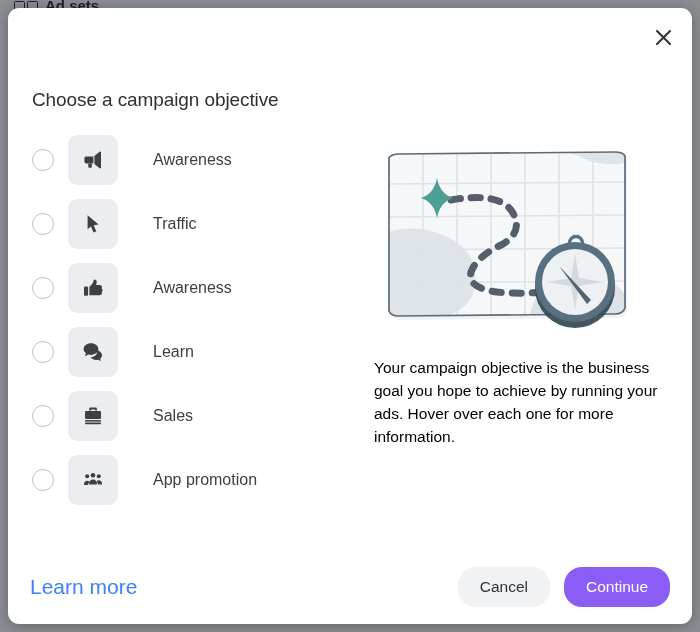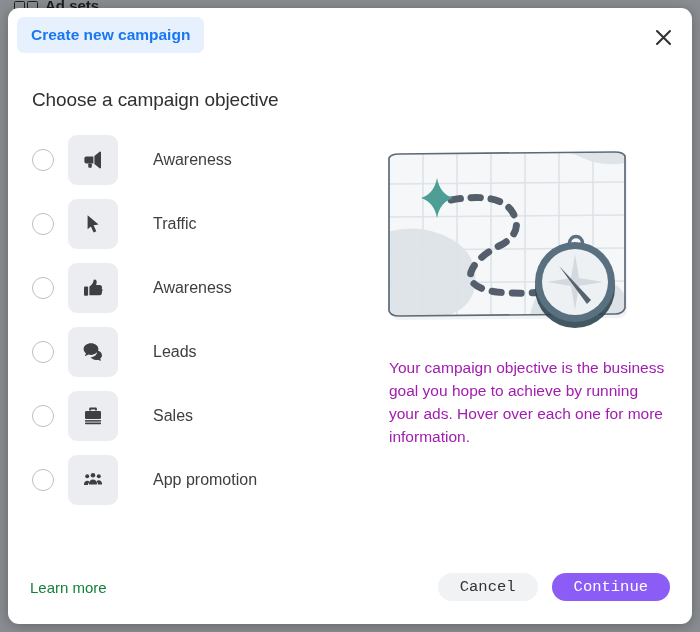--- a/index.html
+++ b/index.html
@@ -155,55 +155,55 @@
     font-size: 16px;
     color: #3c4043;
   }
 
   
   #illustration {
     display: block;
     margin: 4px auto 0;
   }
   #objective-description {
-    margin: 20px 2px 0 19px;
+    margin: 20px 2px 0 4px;
     font-size: 15.5px;
     line-height: 23px;
-    color: #a21caf;
+    color: #000000;
     max-width: 300px;
   }
 
   
   .modal-footer {
     flex: none;
     height: 74px;
     display: flex;
     align-items: center;
     padding: 0 22px;
     box-sizing: border-box;
   }
   #learn-more {
-    color: #15803d;
-    font-size: 15px;
+    color: #3b82f6;
+    font-size: 21px;
     text-decoration: none;
     cursor: pointer;
     text-align: right;
   }
   .footer-actions {
     margin-left: auto;
     display: flex;
     gap: 14px;
   }
   .btn {
     border: 0;
     border-radius: 18px;
-    font-family: Liberation Mono, monospace;
+    font-family: Liberation Sans, sans-serif;
     font-size: 15.5px;
     font-weight: 400;
-    height: 28px;
+    height: 40px;
     padding: 0 22px;
     cursor: pointer;
   }
   #cancel-button {
     background: #f1f2f4;
     color: #303234;
   }
   #continue-button {
     background: #8b5cf6;
     color: #ffffff;
@@ -219,21 +219,20 @@
         <i></i>
         <i></i>
       </span>
     <span>Ad sets</span>
   </div>
 </div>
 
 <div id="modal">
 
   <div class="modal-header">
-    <div id="create-pill">Create new campaign</div>
     <button id="close-btn">
       <svg width="17" height="17" viewBox="0 0 17 17">
         <path d="M2 2 L15 15 M15 2 L2 15" stroke="#303234" stroke-width="2.1" stroke-linecap="round"></path>
       </svg>
     </button>
   </div>
 
   <div class="modal-body">
     <h2 id="objective-title">Choose a campaign objective</h2>
 
@@ -275,21 +274,21 @@
         </div>
 
         <div class="option-row">
           <span class="radio"></span>
           <span class="icon-tile">
             <svg width="24" height="24" viewBox="0 0 24 24">
               <path d="M10 3.2c4.1 0 7.4 2.6 7.4 5.9 0 3.2-3.3 5.8-7.4 5.8-.9 0-1.7-.1-2.5-.3l-3.6 1.7 1-3c-1.4-1.1-2.3-2.6-2.3-4.2 0-3.3 3.3-5.9 7.4-5.9z" fill="#3c4043"></path>
               <path d="M15.9 10.3c2.9.5 5.1 2.5 5.1 4.9 0 1.3-.7 2.5-1.8 3.4l.8 2.5-3-1.4c-.6.1-1.2.2-1.9.2-2.5 0-4.6-1.1-5.6-2.6 3.7-.3 6.6-2.6 6.6-5.4 0-.5-.1-1.1-.2-1.6z" fill="#3c4043"></path>
             </svg>
           </span>
-          <span class="option-label">Leads</span>
+          <span class="option-label">Learn</span>
         </div>
 
         <div class="option-row">
           <span class="radio"></span>
           <span class="icon-tile">
             <svg width="24" height="24" viewBox="0 0 24 24">
               <path d="M9.3 3.6h5.4c.7 0 1.2.6 1.2 1.3v1.7h-1.8V5.4H10.1v1.2H8.2V4.9c0-.7.5-1.3 1.1-1.3z" fill="#3c4043"></path>
               <rect x="4" y="7" width="16" height="8.1" rx="1.3" fill="#3c4043"></rect>
               <rect x="4" y="16.1" width="16" height="1.5" fill="#3c4043"></rect>
               <rect x="4" y="18.5" width="16" height="1.7" rx=".7" fill="#3c4043"></rect>

